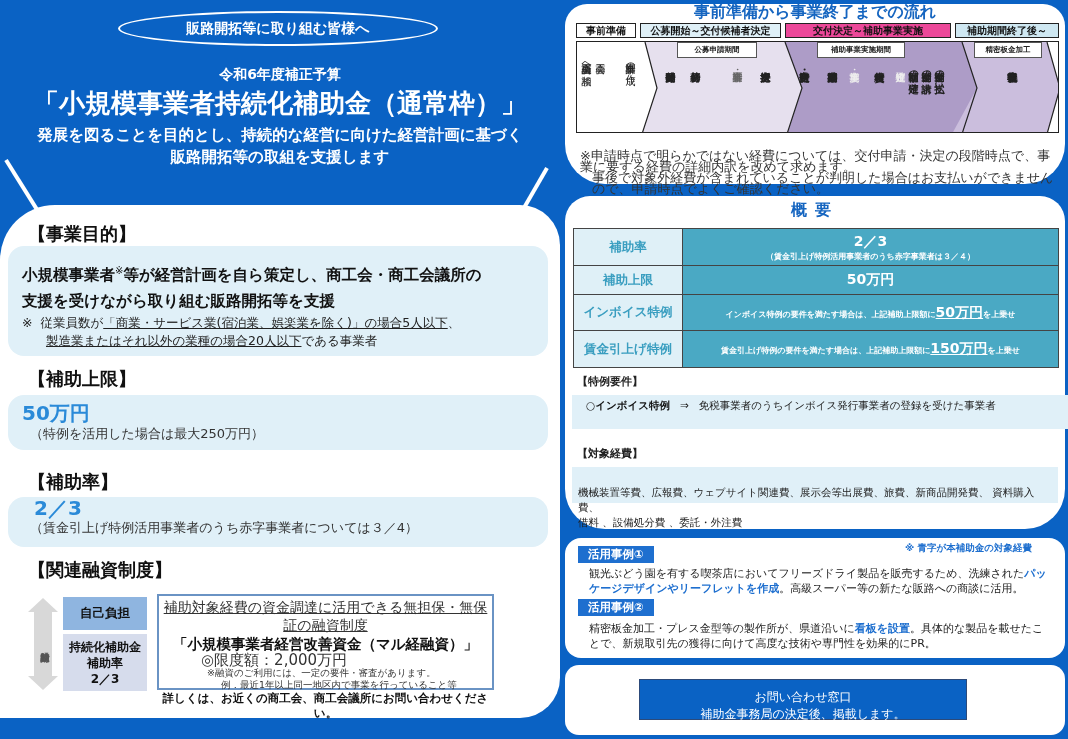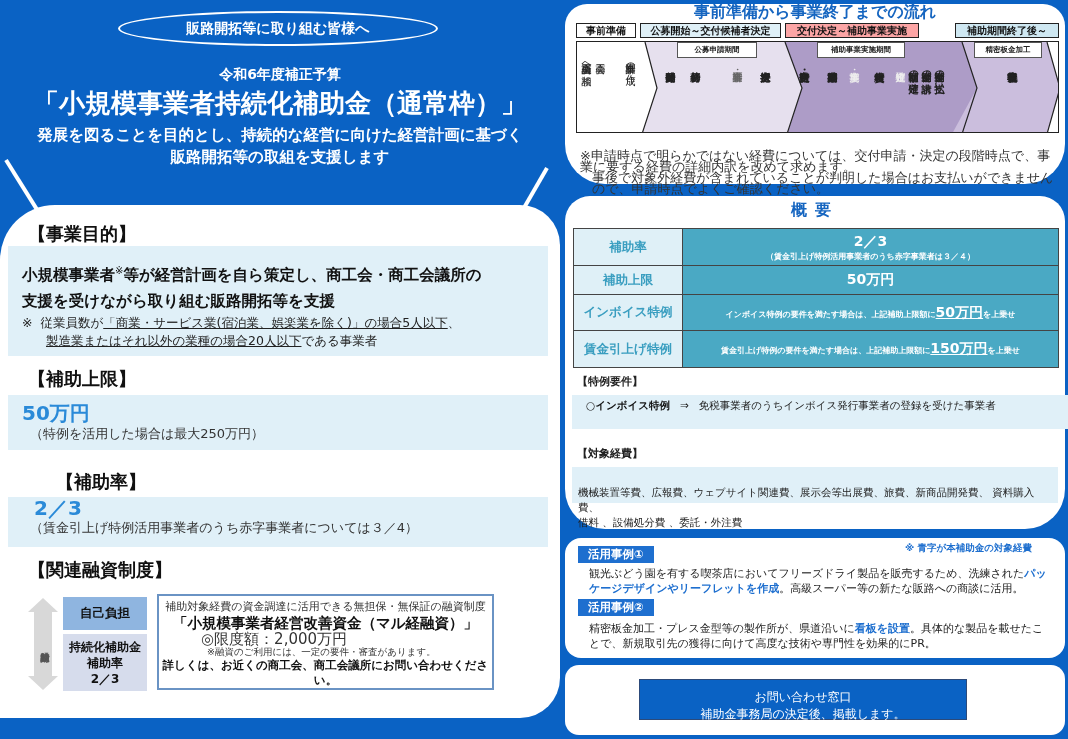--- a/index.html
+++ b/index.html
@@ -24,49 +24,49 @@
   .desc { left: 0; width: 560px; top: 124px; text-align: center; color: #fff; font-weight: bold; font-size: 15.5px; line-height: 22px; }
   .leg-l { left: 4px; top: 160px; width: 4px; height: 60px; background: #fff; transform: rotate(-32deg); transform-origin: top; }
   .leg-r { left: 545px; top: 168px; width: 4px; height: 45px; background: #fff; transform: rotate(30deg); transform-origin: top; }
 
   
   .left-panel {
     left: 0; top: 205px; width: 560px; height: 513px;
     background: #fff; border-radius: 55px 40px 40px 0;
   }
   .sec-h { font-weight: bold; font-size: 18px; color: #111; }
-  .blue-box { background: #e0f0f8; }
+  .blue-box { background: #e0f0f8; border-radius: 16px; }
 
   .purpose-h { left: 28px; top: 222px; }
   .purpose-box { left: 8px; top: 246px; width: 540px; height: 110px; padding: 12px 14px; }
   .purpose-main { font-weight: bold; font-size: 15.5px; line-height: 26px; color: #111; }
   .purpose-main sup { font-size: 10px; font-weight: normal; }
   .purpose-note { font-size: 12.5px; color: #222; line-height: 18px; padding-left: 0; }
   .purpose-note .u { text-decoration: underline; }
   .purpose-note .indent { padding-left: 24px; }
 
   .limit-h { left: 28px; top: 367px; }
   .limit-box { left: 8px; top: 395px; width: 540px; height: 55px; padding: 6px 14px; }
   .big-blue { color: #2a8ad8; font-weight: bold; font-size: 20px; line-height: 24px; }
   .paren { font-size: 13px; color: #333; padding-left: 8px; }
 
-  .rate-h { left: 28px; top: 470px; margin-left: 28px; }
+  .rate-h { left: 28px; top: 470px; }
   .rate-box { left: 8px; top: 497px; width: 540px; height: 50px; padding: 0 14px; }
   .big-blue.rate { font-size: 20px; line-height: 22px; padding-left: 12px; }
 
   .loan-h { left: 28px; top: 558px; }
   .arrow-col { left: 28px; top: 598px; width: 30px; height: 92px; }
   .arrow-col .shaft { position: absolute; left: 6px; top: 12px; width: 18px; height: 68px; background: #d8d8d8; }
   .arrow-col .tri-up { position: absolute; left: 0; top: 0; width: 0; height: 0; border-left: 15px solid transparent; border-right: 15px solid transparent; border-bottom: 14px solid #d8d8d8; }
   .arrow-col .tri-dn { position: absolute; left: 0; bottom: 0; width: 0; height: 0; border-left: 15px solid transparent; border-right: 15px solid transparent; border-top: 14px solid #d8d8d8; }
   .arrow-col .vtext { position: absolute; left: 8px; top: 12px; width: 14px; font-size: 9.5px; color: #555; line-height: 10.5px; text-align: center; writing-mode: vertical-rl; height: 70px; }
   .self-pay { left: 63px; top: 597px; width: 84px; height: 33px; background: #8fb5e0; font-weight: bold; font-size: 12.5px; display: flex; align-items: center; justify-content: center; color: #111; }
   .subsidy-part { left: 63px; top: 634px; width: 84px; height: 57px; background: #d6dcec; font-weight: bold; font-size: 12px; line-height: 16px; text-align: center; padding-top: 5px; color: #111; }
   .loan-box { left: 157px; top: 594px; width: 337px; height: 96px; border: 2px solid #6a93c4; background: #fff; text-align: center; padding-top: 3px; }
-  .loan-box .l1 { font-size: 11px; color: #333; }
+  .loan-box .l1 { font-size: 14px; color: #333; text-decoration: underline; }
   .loan-box .l2 { font-size: 14.5px; font-weight: bold; color: #111; line-height: 18px; }
   .loan-box .l3 { font-size: 15px; color: #333; text-align: left; padding-left: 42px; line-height: 14px; }
   .loan-box .l4 { font-size: 9.5px; color: #333; text-align: left; padding-left: 48px; line-height: 12px; }
   .loan-box .l5 { font-size: 9.5px; color: #333; text-align: left; padding-left: 62px; line-height: 12px; }
   .loan-box .l6 { font-size: 11.5px; font-weight: bold; color: #111; line-height: 15px; }
 
   
   .flow-panel { left: 565px; top: 4px; width: 500px; height: 180px; background: #fff; border-radius: 22px 22px 40px 40px; }
   .flow-title { left: 565px; top: 2px; width: 500px; text-align: center; color: #1565c0; font-weight: bold; font-size: 16px; }
   .phase { top: 23px; height: 15px; border: 1.5px solid #222; font-size: 10px; font-weight: bold; display: flex; align-items: center; justify-content: center; color: #111; }
@@ -156,29 +156,30 @@
 <div class="abs subsidy-part">
   <div>持続化補助金</div>
   <div>補助率</div>
   <div>2／3</div>
 </div>
 <div class="abs loan-box">
   <div class="l1">補助対象経費の資金調達に活用できる無担保・無保証の融資制度</div>
   <div class="l2">「小規模事業者経営改善資金（マル経融資）」</div>
   <div class="l3">◎限度額：2,000万円</div>
   <div class="l4">※融資のご利用には、一定の要件・審査があります。</div>
+  <div class="l5">例．最近1年以上同一地区内で事業を行っていること等</div>
   <div class="l6">詳しくは、お近くの商工会、商工会議所にお問い合わせください。</div>
 </div>
 
 <div class="abs flow-panel"></div>
 <div class="abs flow-title">事前準備から事業終了までの流れ</div>
 
 <div class="abs phase" style="left:576px;width:60px;background:#fff;">事前準備</div>
 <div class="abs phase" style="left:640px;width:141px;background:#dff0f7;">公募開始～交付候補者決定</div>
-<div class="abs phase" style="left:785px;width:134px;background:#fca5a5;">交付決定～補助事業実施</div>
+<div class="abs phase" style="left:785px;width:166px;background:#ec4899;">交付決定～補助事業実施</div>
 <div class="abs phase" style="left:955px;width:104px;background:#cfe8f2;">補助期間終了後～</div>
 
 <div class="abs flow-body">
   <svg class="seg" style="left:0;width:483px;" width="483" height="92">
     <polygon points="68,0 290,0 305,46 290,92 65,92 80,46" fill="#e6e0ee"></polygon>
     <polygon points="290,0 480,0 480,0 465,0 400,0 398,0 395,0 395,0 395,0" fill="#ad9cc7"></polygon>
     <polygon points="290,0 403,0 393,0 393,0 393,0 393,0" fill="#ad9cc7"></polygon>
     <polygon points="290,0 395,0 405,0 405,0 405,0 405,0" fill="#ad9cc7"></polygon>
     <polygon points="290,0 400,0 405,0 405,0 405,0 405,0" fill="#ad9cc7"></polygon>
     <polygon points="290,0 407,0 407,0 407,0 407,0 407,0" fill="#ad9cc7"></polygon>

